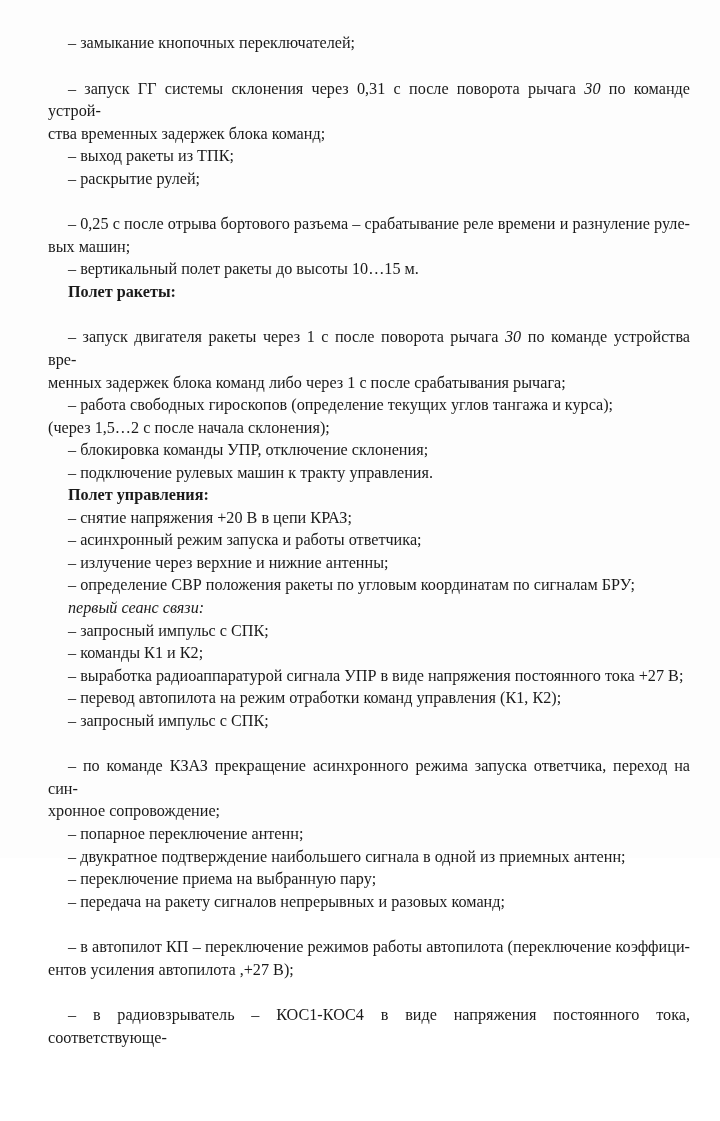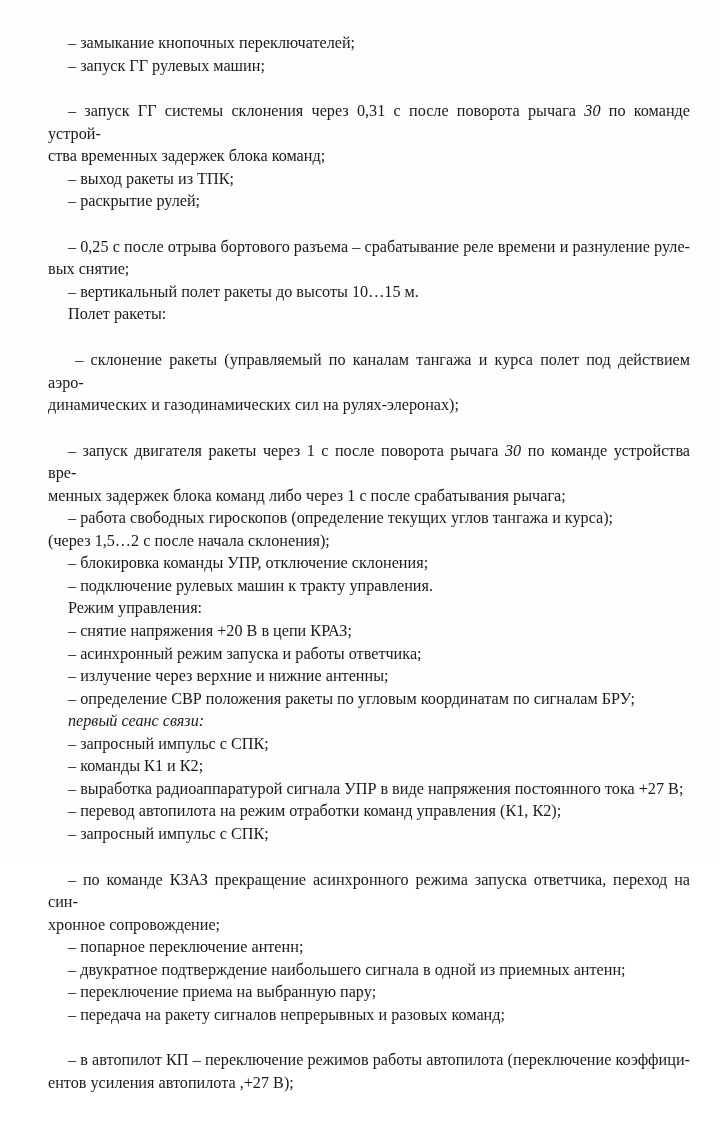--- a/index.html
+++ b/index.html
@@ -49,76 +49,69 @@
   .vline.just {
     text-align: justify;
     text-align-last: justify;
     white-space: normal;
     margin-top: 23px;
   }
   .indent {
     display: inline-block;
     width: 20px;
   }
-  .b { font-weight: normal; }
+  .b { font-weight: bold; }
   .i { font-style: italic; }
 </style>
 </head>
 <body style="color: rgb(26, 26, 26);">
 
 <div id="page" style="background: rgb(253, 253, 253);">
   <div id="text-column">
       <div class="para">
         <span class="vline"><span class="indent">&nbsp;</span><span>– замыкание кнопочных переключателей;</span></span>
-      </div>
-      <div class="para">
-        <span class="vline"><span class="indent">&nbsp;</span><span>– запуск ГГ рулевых машин;</span></span>
       </div>
       <div class="para">
         <span class="vline just"><span class="indent">&nbsp;</span><span>– запуск ГГ системы склонения через  0,31 с после поворота рычага </span><span class="i">30</span><span> по команде устрой-</span></span>
         <span class="vline"><span>ства временных задержек блока команд;</span></span>
       </div>
       <div class="para">
         <span class="vline"><span class="indent">&nbsp;</span><span>– выход ракеты из ТПК;</span></span>
       </div>
       <div class="para">
         <span class="vline"><span class="indent">&nbsp;</span><span>– раскрытие рулей;</span></span>
       </div>
       <div class="para">
         <span class="vline just"><span class="indent">&nbsp;</span><span>– 0,25 с после отрыва бортового разъема – срабатывание реле времени и разнуление руле-</span></span>
-        <span class="vline"><span>вых снятие;</span></span>
+        <span class="vline"><span>вых машин;</span></span>
       </div>
       <div class="para">
         <span class="vline"><span class="indent">&nbsp;</span><span>– вертикальный полет ракеты до высоты 10…15 м.</span></span>
       </div>
       <div class="para">
         <span class="vline"><span class="indent">&nbsp;</span><span class="b">Полет ракеты:</span></span>
-      </div>
-      <div class="para">
-        <span class="vline just"><span class="indent">&nbsp;</span><span> – склонение ракеты (управляемый по каналам тангажа и курса полет под действием аэро-</span></span>
-        <span class="vline"><span>динамических и газодинамических сил на рулях-элеронах);</span></span>
       </div>
       <div class="para">
         <span class="vline just"><span class="indent">&nbsp;</span><span>– запуск двигателя ракеты через  1 с после поворота рычага </span><span class="i">30</span><span> по команде устройства вре-</span></span>
         <span class="vline"><span>менных задержек блока команд либо через 1 с после срабатывания рычага;</span></span>
       </div>
       <div class="para">
         <span class="vline"><span class="indent">&nbsp;</span><span>– работа свободных гироскопов (определение текущих углов тангажа и курса);</span></span>
       </div>
       <div class="para">
         <span class="vline"><span>(через 1,5…2 с после начала склонения);</span></span>
       </div>
       <div class="para">
         <span class="vline"><span class="indent">&nbsp;</span><span>– блокировка команды УПР, отключение склонения;</span></span>
       </div>
       <div class="para">
         <span class="vline"><span class="indent">&nbsp;</span><span>– подключение рулевых машин к тракту управления.</span></span>
       </div>
       <div class="para">
-        <span class="vline"><span class="indent">&nbsp;</span><span class="b">Режим управления:</span></span>
+        <span class="vline"><span class="indent">&nbsp;</span><span class="b">Полет управления:</span></span>
       </div>
       <div class="para">
         <span class="vline"><span class="indent">&nbsp;</span><span>– снятие напряжения +20 В в цепи КРАЗ;</span></span>
       </div>
       <div class="para">
         <span class="vline"><span class="indent">&nbsp;</span><span>– асинхронный режим запуска и работы ответчика;</span></span>
       </div>
       <div class="para">
         <span class="vline"><span class="indent">&nbsp;</span><span>– излучение через верхние и нижние антенны;</span></span>
       </div>

